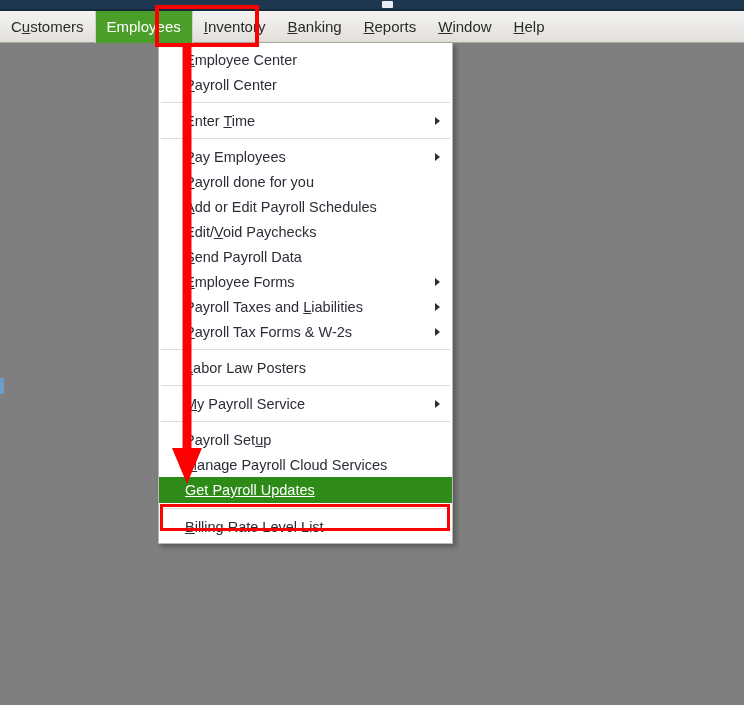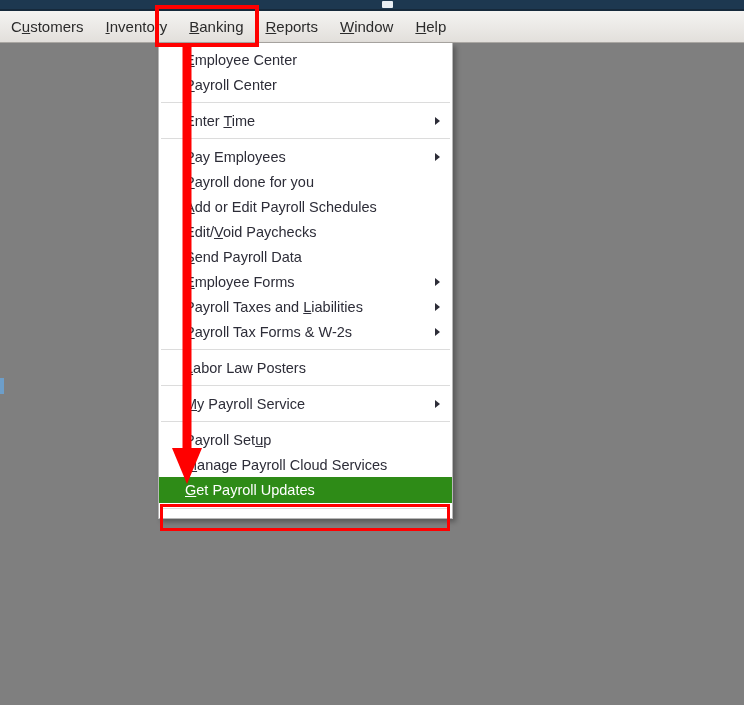--- a/index.html
+++ b/index.html
@@ -97,20 +97,21 @@
     right: 12px;
     width: 0; height: 0;
     border-top: 4px solid transparent;
     border-bottom: 4px solid transparent;
     border-left: 5px solid #2d2d38;
   }
   .menu-item.highlight {
     background: #2e8b17;
     color: #ffffff;
     height: 26px;
+    text-decoration: underline;
   }
   .separator {
     height: 1px;
     background: #dcdcdc;
     margin: 5px 2px 5px 2px;
   }
 
   
   #highlight-box {
     position: absolute;
@@ -156,20 +157,21 @@
 </head>
 <body>
 
 <div id="titlebar">
   <div id="titlebar-glyph"></div>
 </div>
 <div id="titlebar-shadow"></div>
 
 <div id="menubar">
     <div class="menubar-item">C<span class="ul">u</span>stomers</div>
+    <div class="menubar-item active">Emplo<span class="ul">y</span>ees</div>
     <div class="menubar-item"><span class="ul">I</span>nventory</div>
     <div class="menubar-item"><span class="ul">B</span>anking</div>
     <div class="menubar-item"><span class="ul">R</span>eports</div>
     <div class="menubar-item"><span class="ul">W</span>indow</div>
     <div class="menubar-item"><span class="ul">H</span>elp</div>
   </div>
 
 <div id="dropdown">
     <div class="menu-item">
       <span><span class="ul">E</span>mployee Center</span>
@@ -224,20 +226,23 @@
     <div class="menu-item">
       <span>Payroll Set<span class="ul">u</span>p</span>
     </div>
     <div class="menu-item">
       <span><span class="ul">M</span>anage Payroll Cloud Services</span>
     </div>
     <div class="menu-item highlight">
       <span><span class="ul">G</span>et Payroll Updates</span>
     </div>
     <div class="separator"></div>
+    <div class="menu-item">
+      <span><span class="ul">B</span>illing Rate Level List</span>
+    </div>
   </div>
 
 <div id="menubar-box"></div>
 <div id="highlight-box"></div>
 
 <svg id="arrow" viewBox="0 0 36 442" xmlns="http://www.w3.org/2000/svg">
   <line x1="17" y1="0" x2="17" y2="410" stroke="#ff0000" stroke-width="9"></line>
   <polygon points="17,440 2,404 32,404" fill="#ff0000"></polygon>
 </svg>
 

